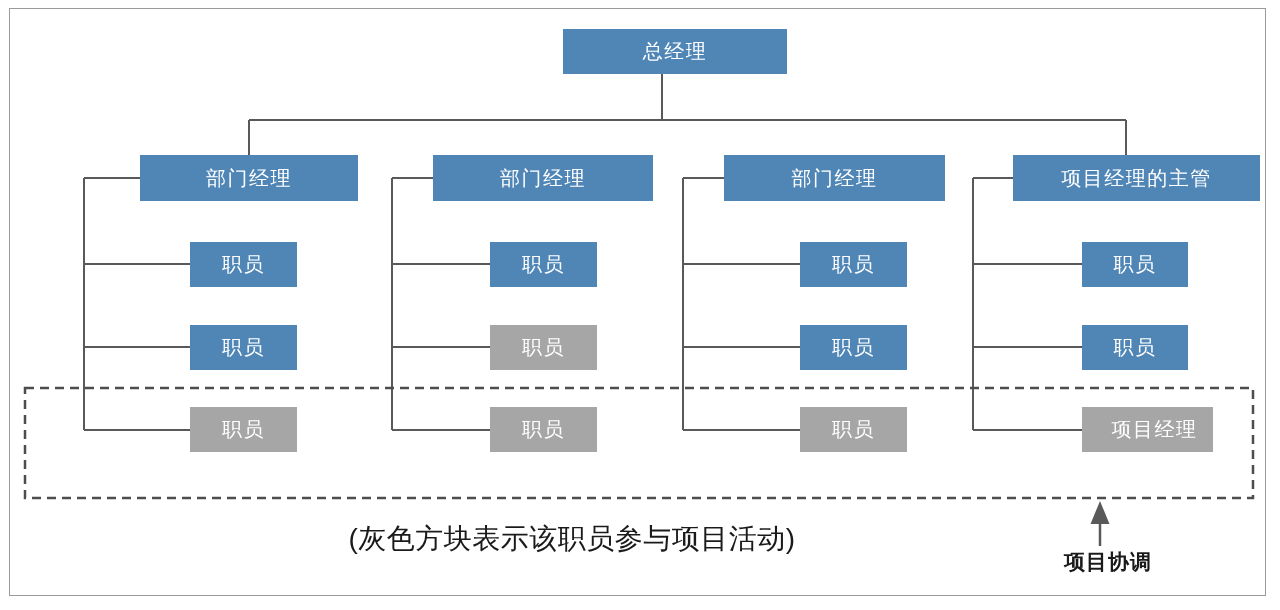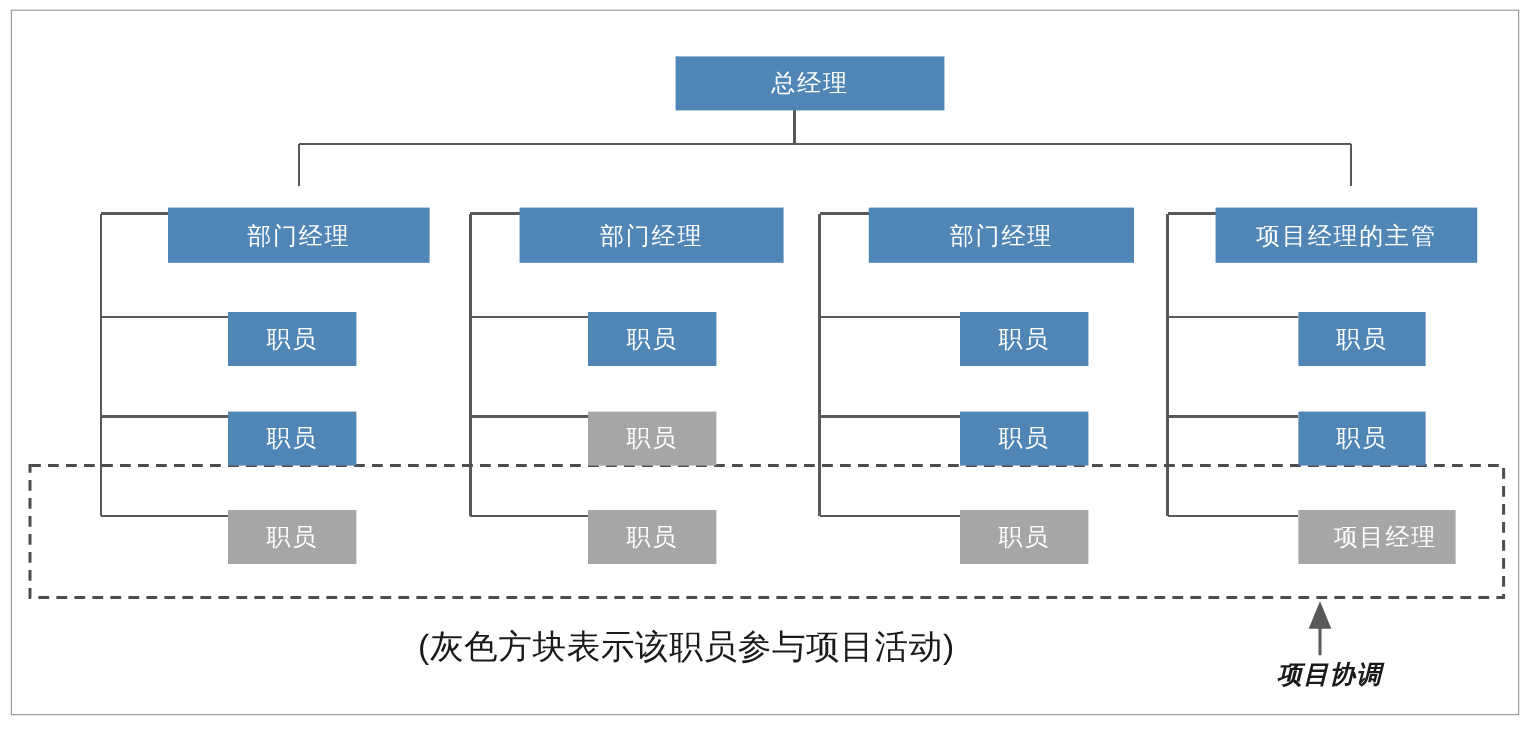--- a/index.html
+++ b/index.html
@@ -9,29 +9,28 @@
   }
   .frame{
     position:absolute;left:9px;top:8px;width:1257px;height:588px;
     border:1.5px solid #9b9b9b;box-sizing:border-box;pointer-events:none;
   }
   .lines{position:absolute;left:0;top:0;width:1280px;height:610px;}
   .box{
     position:absolute;display:flex;align-items:center;justify-content:center;
     color:#ffffff;font-size:20px;letter-spacing:1.5px;white-space:nowrap;
     box-sizing:border-box;
-    margin-top:18px;
   }
   .caption{
     position:absolute;left:280px;top:520px;width:584px;text-align:center;
     color:#1a1a1a;font-size:28px;letter-spacing:0.5px;
   }
   .annot{
     position:absolute;left:1030px;top:548px;width:156px;text-align:center;
-    color:#1a1a1a;font-size:21px;font-weight:600;letter-spacing:1px;font-style:italic;
+    color:#1a1a1a;font-size:21px;font-weight:600;letter-spacing:1px;
   }
 </style>
 </head>
 <body>
 
 <div class="stage">
 
   <div class="frame"></div>
 
   <svg class="lines" viewBox="0 0 1280 610" xmlns="http://www.w3.org/2000/svg">
@@ -50,21 +49,21 @@
       <rect x="1098.75" y="518" width="2.5" height="28"></rect>
       <polygon points="1100,501 1090.5,524 1109.5,524"></polygon>
     </g>
   </svg>
 
   <div class="box" style="left: 563px; top: 29px; width: 224px; height: 45px; background-color: rgb(79, 134, 182);">总经理</div>
 
   <div class="box" style="left: 140px; top: 155px; width: 218px; height: 46px; background-color: rgb(79, 134, 182);">部门经理</div>
   <div class="box" style="left: 433px; top: 155px; width: 220px; height: 46px; background-color: rgb(79, 134, 182);">部门经理</div>
   <div class="box" style="left: 724px; top: 155px; width: 221px; height: 46px; background-color: rgb(79, 134, 182);">部门经理</div>
-  <div class="box" style="left: 1013px; top: 155px; width: 218px; height: 46px; background-color: rgb(79, 134, 182);">项目经理的主管</div>
+  <div class="box" style="left: 1013px; top: 155px; width: 247px; height: 46px; background-color: rgb(79, 134, 182);">项目经理的主管</div>
 
   <div class="box" style="left: 190px; top: 242px; width: 107px; height: 45px; background-color: rgb(79, 134, 182);">职员</div>
   <div class="box" style="left: 190px; top: 325px; width: 107px; height: 45px; background-color: rgb(79, 134, 182);">职员</div>
   <div class="box" style="left: 190px; top: 407px; width: 107px; height: 45px; background-color: rgb(166, 166, 166);">职员</div>
 
   <div class="box" style="left: 490px; top: 242px; width: 107px; height: 45px; background-color: rgb(79, 134, 182);">职员</div>
   <div class="box" style="left: 490px; top: 325px; width: 107px; height: 45px; background-color: rgb(166, 166, 166);">职员</div>
   <div class="box" style="left: 490px; top: 407px; width: 107px; height: 45px; background-color: rgb(166, 166, 166);">职员</div>
 
   <div class="box" style="left: 800px; top: 242px; width: 107px; height: 45px; background-color: rgb(79, 134, 182);">职员</div>

